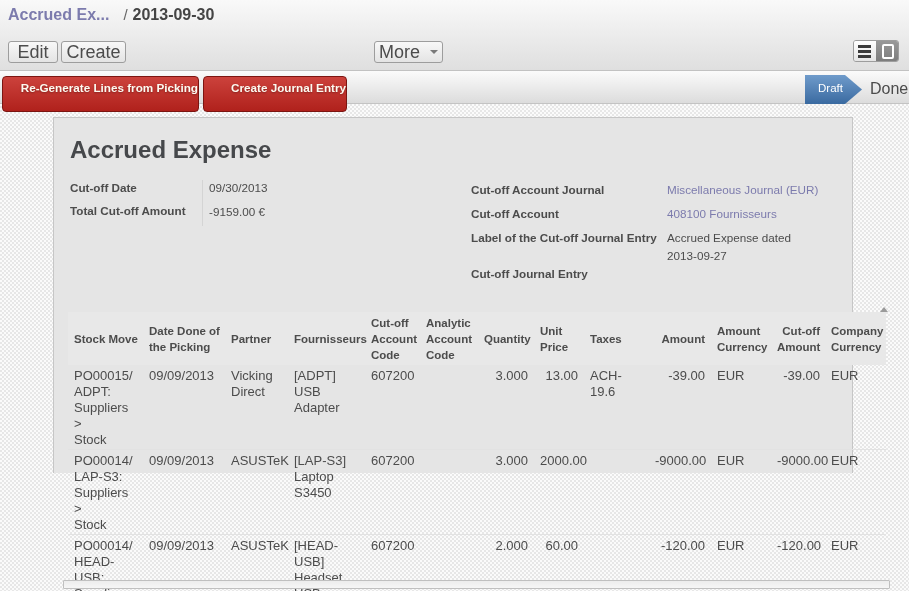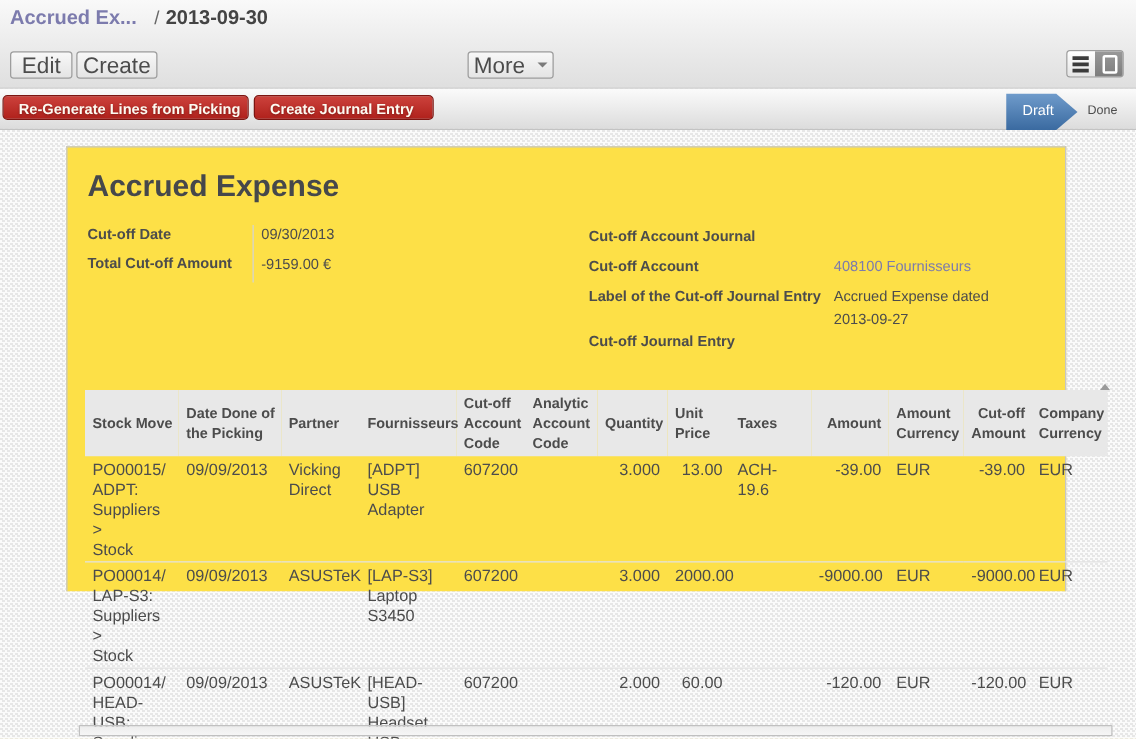--- a/index.html
+++ b/index.html
@@ -32,32 +32,32 @@
 .sw-r { position:absolute; left:22px; top:0; width:24px; height:22px; background:linear-gradient(#999,#7a7a7a); }
 .bars { position:absolute; left:4px; top:4px; width:13px; height:13px; }
 .bars div { height:3px; background:#3b3b3b; margin-bottom:2px; }
 .formic { position:absolute; left:6px; top:3px; width:12px; height:15px; border:2px solid #fff; border-radius:2px; }
 .statusrow {
   position:absolute; left:0; top:71px; width:909px; height:33px;
   background:linear-gradient(#fbfbfb, #dcdcdc);
   border-bottom:1px solid #c3c3c3;
 }
 .rbtn {
-  position:absolute; top:5px; height:20px;
+  position:absolute; top:5px; height:36px;
   background:linear-gradient(#cc423c, #b0211c);
   border:1px solid #7c1511; border-radius:4px;
-  color:#fdfaf1; font-weight:bold; font-size:11.7px; text-align:left; line-height:22px;
+  color:#fdfaf1; font-weight:bold; font-size:11.7px; text-align:right; line-height:22px;
   white-space:nowrap;
   text-shadow:0 1px 2px rgba(0,0,0,0.3);
   padding-left:12px;
 }
-.done { position:absolute; left:870px; top:10px; color:#4c4c4c; font-size:10px; line-height:15px; }
+.done { position:absolute; left:870px; top:10px; color:#4c4c4c; font-size:16px; line-height:15px; }
 .sheet {
   position:absolute; left:53px; top:117px; width:800px; height:356px;
-  background:#fde047; border:1px solid #c6c6c6; border-bottom:none;
+  background:#e5e5e5; border:1px solid #c6c6c6; border-bottom:none;
 }
 .title { position:absolute; left:16px; top:18px; font-size:24px; font-weight:bold; color:#46484b; }
 .lbl { position:absolute; font-weight:bold; color:#4c4c4c; font-size:11.7px; line-height:15px; white-space:nowrap;}
 .val { position:absolute; color:#4c4c4c; font-size:11.7px; line-height:15px; white-space:nowrap;}
 .link { color:#7c7bad; }
 .vsep { position:absolute; left:148px; top:62px; width:1px; height:46px; background:#d4d4d4; }
 table.list { position:absolute; left:14px; top:194px; width:818px; border-collapse:collapse; table-layout:fixed;
   border-bottom:2px solid #a8a8a8; }
 table.list th {
   background:#e8e8e8; font-weight:bold; color:#4c4c4c; font-size:11.5px;
@@ -111,20 +111,21 @@
 </div>
 <div class="sheet">
   <div class="title">Accrued Expense</div>
   <div class="lbl" style="left:16px; top:62px;">Cut-off Date</div>
   <div class="val" style="left:155px; top:62px;">09/30/2013</div>
   <div class="lbl" style="left:16px; top:85px;">Total Cut-off Amount</div>
   <div class="val" style="left:155px; top:86px;">-9159.00 €</div>
   <div class="vsep"></div>
 
   <div class="lbl" style="left:417px; top:64px;">Cut-off Account Journal</div>
+  <div class="val link" style="left:613px; top:64px;">Miscellaneous Journal (EUR)</div>
   <div class="lbl" style="left:417px; top:88px;">Cut-off Account</div>
   <div class="val link" style="left:613px; top:88px;">408100 Fournisseurs</div>
   <div class="lbl" style="left:417px; top:112px;">Label of the Cut-off Journal Entry</div>
   <div class="val" style="left:613px; top:110.5px; line-height:18px; white-space:normal; width:140px;">Accrued Expense dated 2013-09-27</div>
   <div class="lbl" style="left:417px; top:148px;">Cut-off Journal Entry</div>
 
   <table class="list">
     <colgroup>
       <col style="width:75px">
         <col style="width:82px">

